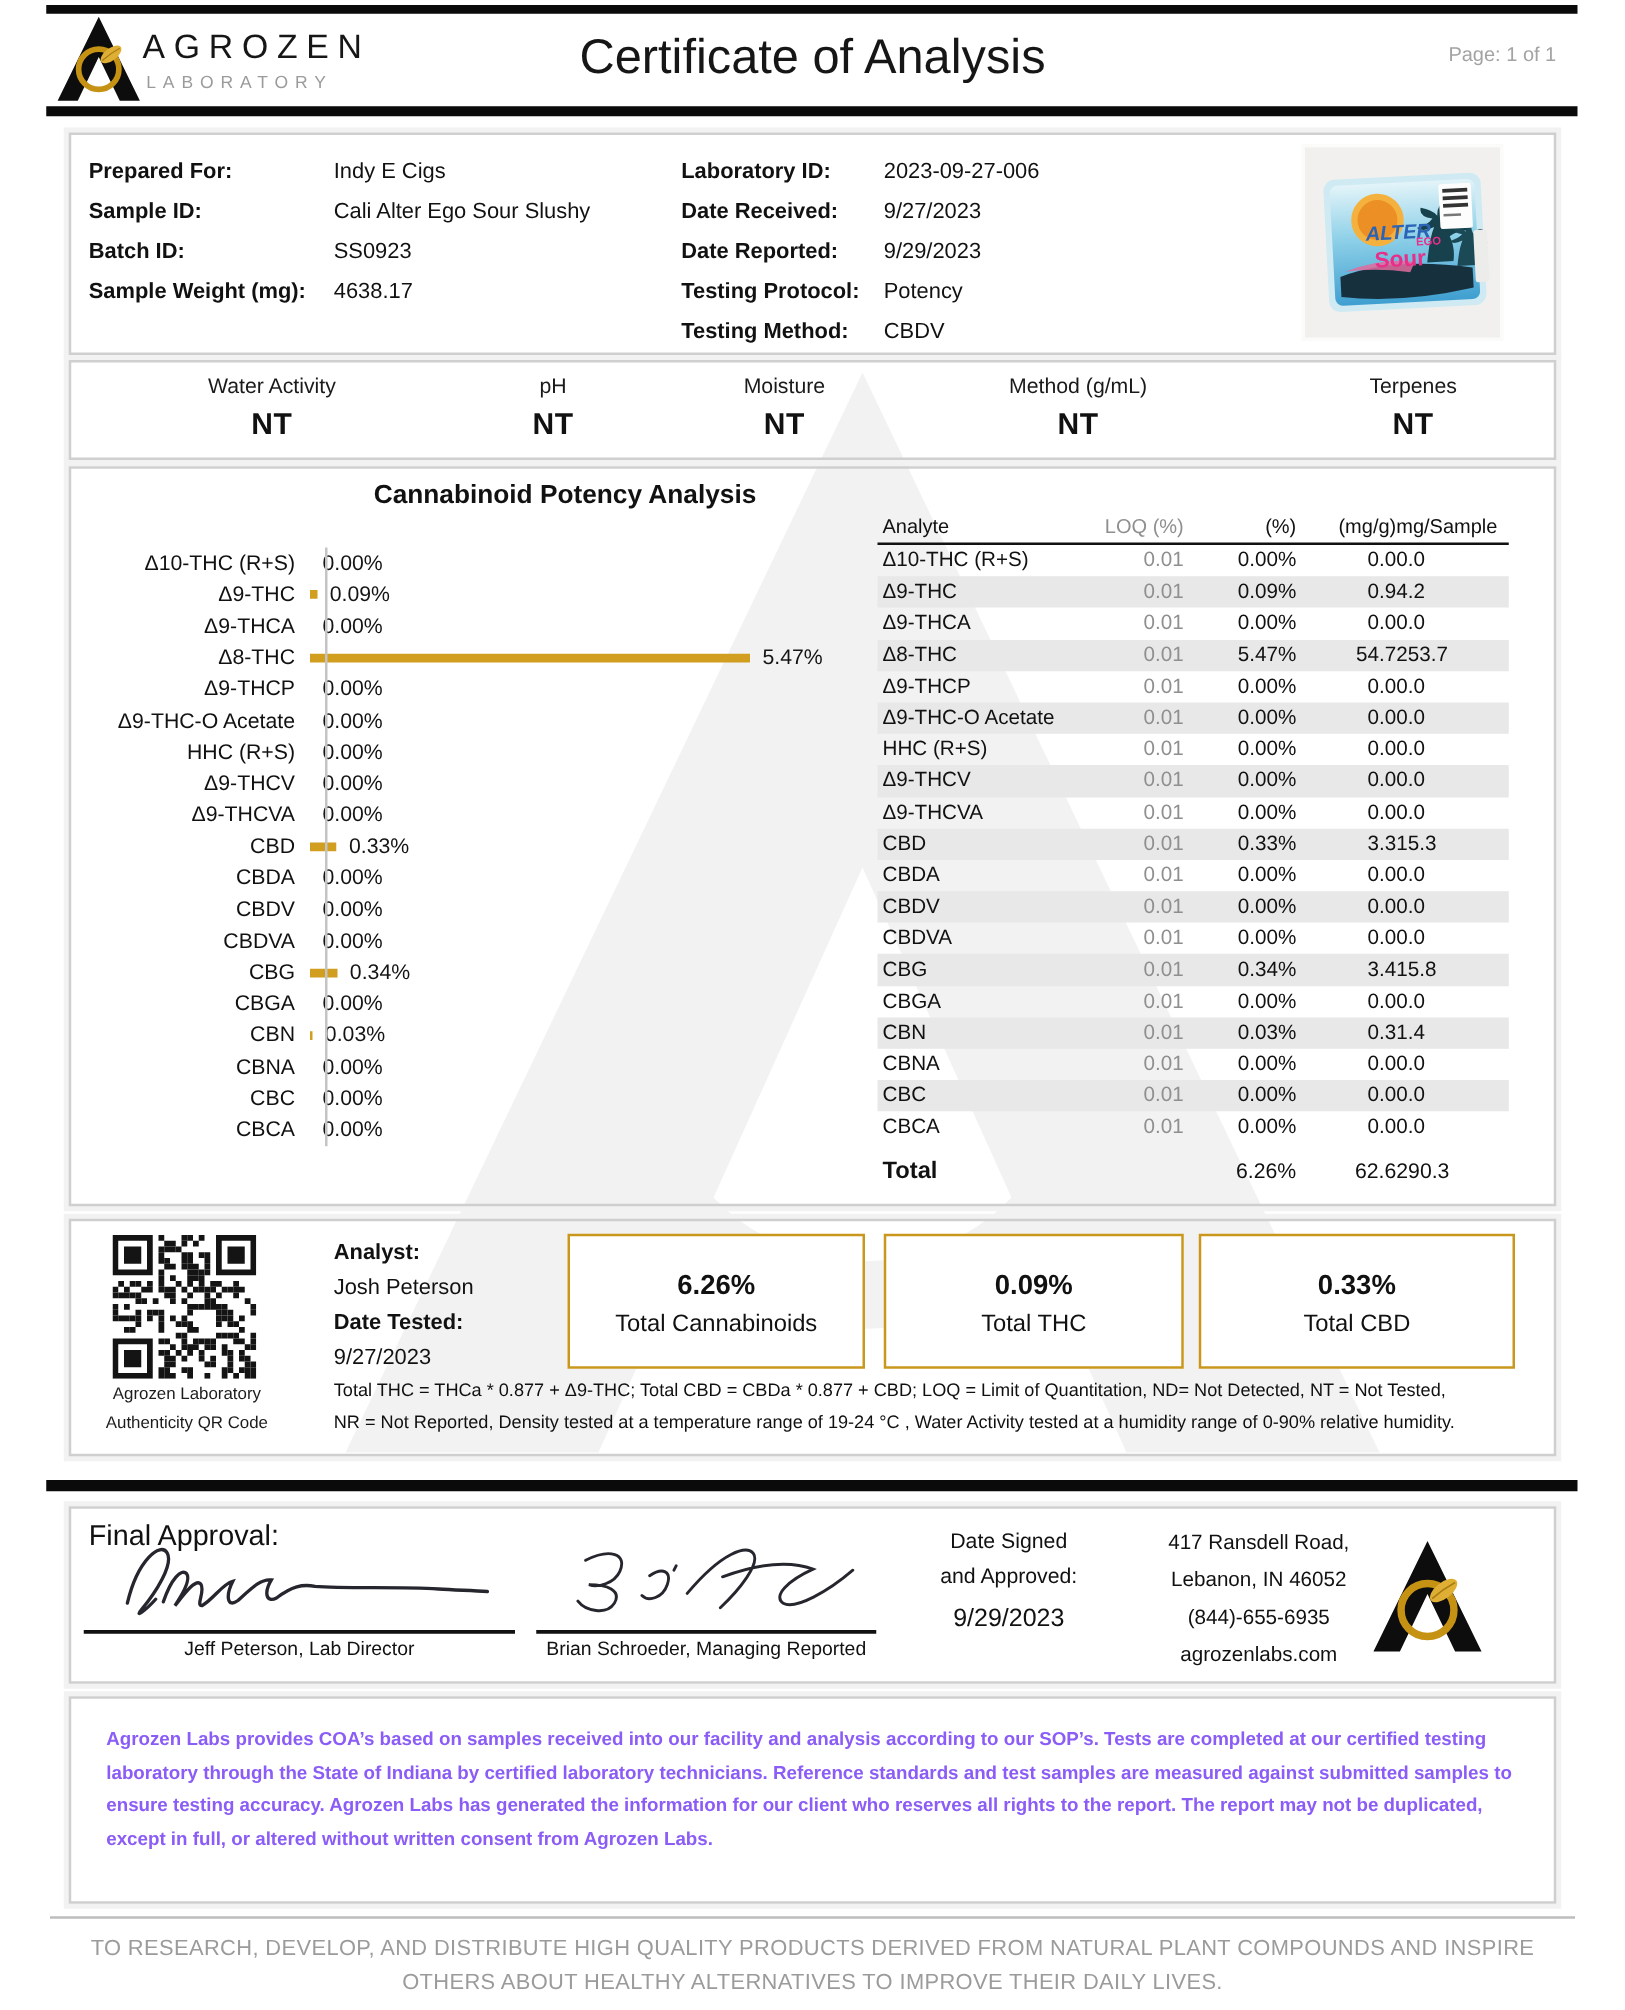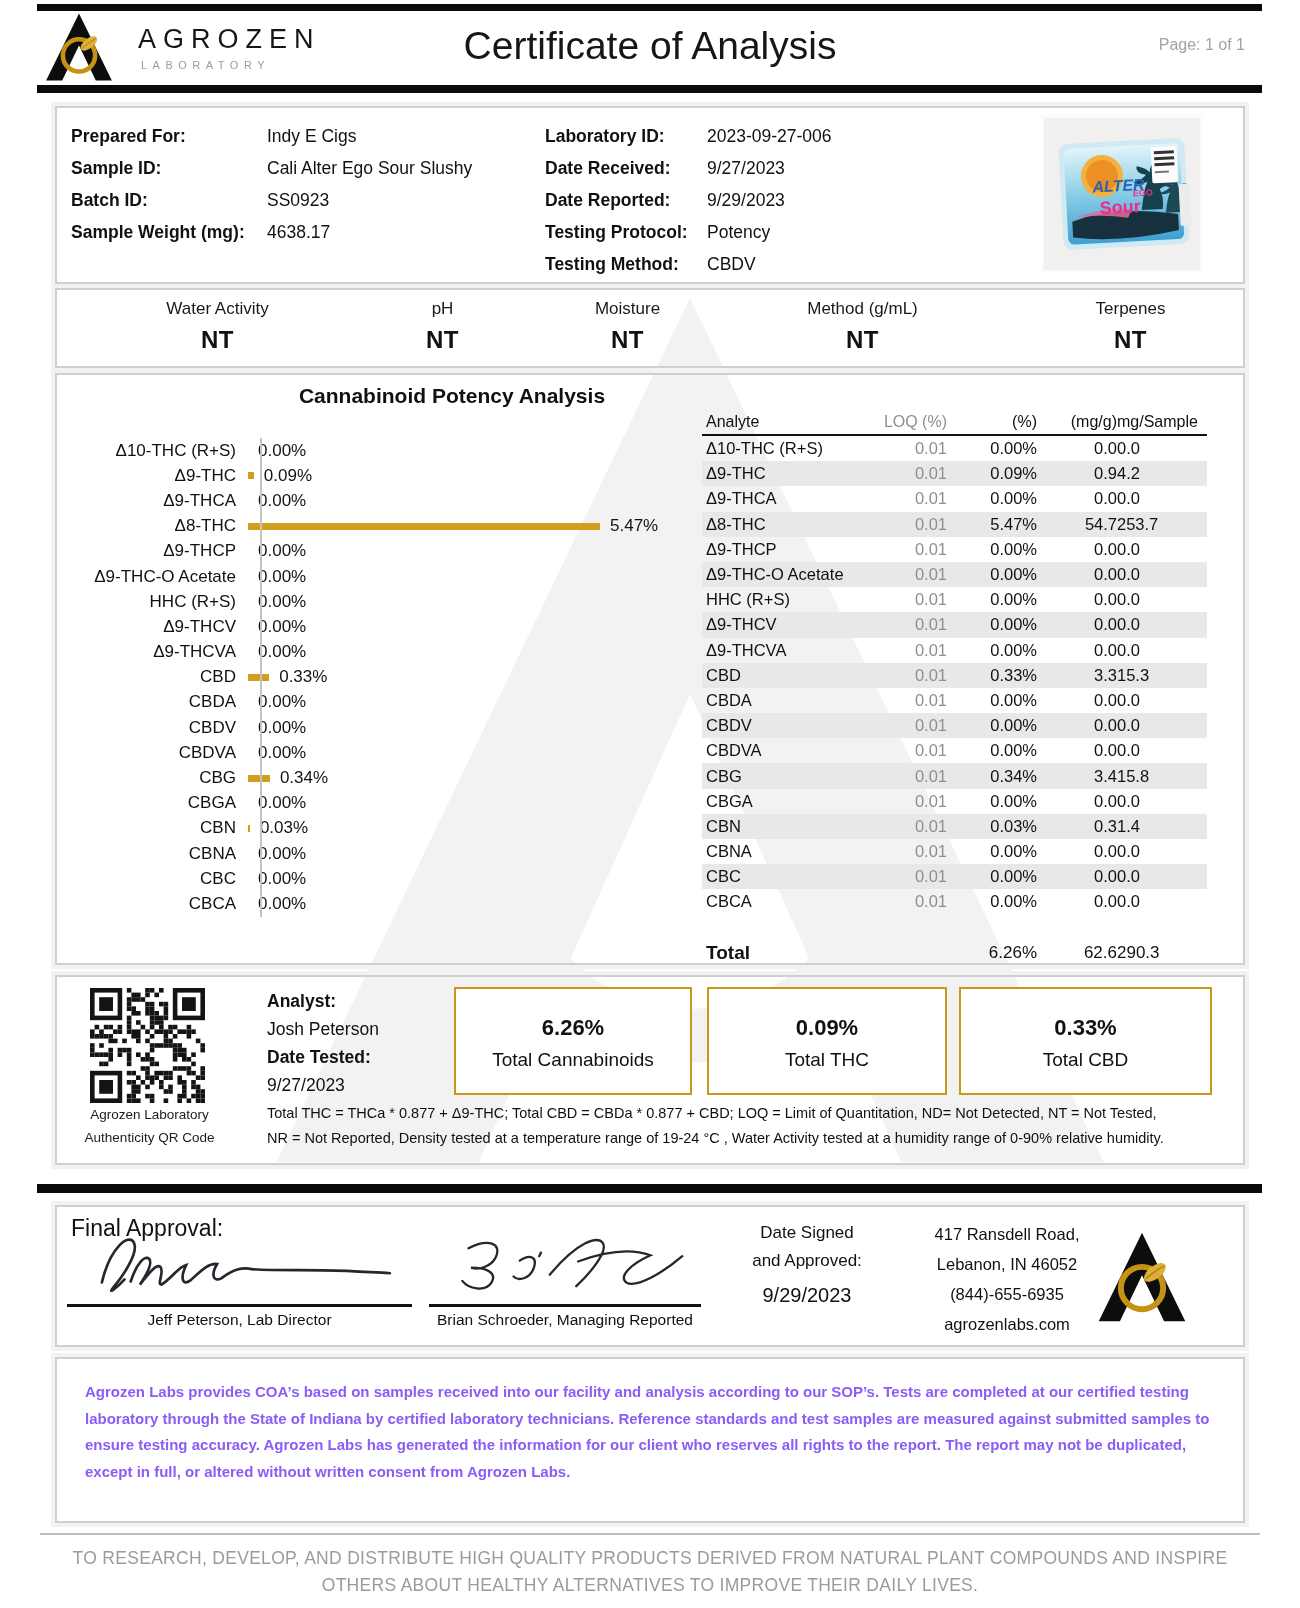--- a/index.html
+++ b/index.html
@@ -7,24 +7,24 @@
   .page { position:relative; width:1300px; height:1608px; background:#fff; overflow:hidden; }
 
   .watermark { position:absolute; left:250px; top:280px; width:880px; height:900px; opacity:0.07; z-index:0; }
 
   .bar-black { position:absolute; left:37px; width:1225px; background:#0a0a0a; z-index:2; }
   .topbar  { top:4px;  height:7px; }
   .headbar { top:85px; height:8px; }
   .divider { top:1184px; height:9px; }
 
   header { position:absolute; left:0; top:10px; width:1300px; height:75px; z-index:2; }
-  .logo-box { position:absolute; left:44px; top:2px; display:flex; align-items:center; gap:24px; }
+  .logo-box { position:absolute; left:44px; top:2px; display:flex; align-items:center; gap:0; }
   .logo-svg { width:70px; height:70px; }
   .brand-text .brand-main { font-size:27px; letter-spacing:7px; color:#161616; font-weight:500; }
-  .brand-text .brand-sub  { font-size:11px; letter-spacing:5.5px; color:#9b9b9b; margin-top:4px; padding-left:3px; }
+  .brand-text .brand-sub  { font-size:14px; letter-spacing:5.5px; color:#9b9b9b; margin-top:4px; padding-left:3px; }
   .doc-title { position:absolute; left:370px; top:14px; width:560px; text-align:center; font-size:39px; font-weight:400; color:#161616; }
   .page-num  { position:absolute; right:55px; top:26px; width:180px; text-align:right; font-size:16px; color:#a3a3a3; }
 
   .panel { position:absolute; left:55px; width:1190px; border:2px solid #cfcfcf; box-shadow:0 0 0 4px #f2f2f2; background:transparent; z-index:1; }
 
   
   .info-panel { top:106px; height:178px; }
   .info-col { position:absolute; top:12px; }
   #info-left  { left:14px;  width:460px; }
   #info-right { left:488px; width:480px; }
@@ -54,21 +54,21 @@
   #ptable { position:absolute; left:645px; top:34px; width:505px; }
   .t-row { display:flex; height:25.2px; align-items:center; font-size:16.5px; }
   .t-row.shaded { background:#e8e8e8; }
   .t-head { font-size:16px; border-bottom:2.5px solid #111; height:27px; }
   .t-c1 { width:170px; padding-left:4px; }
   .t-c2 { width:75px;  text-align:right; }
   .t-c3 { width:90px;  text-align:right; }
   .t-c4 { width:80px;  text-align:right; }
   .t-c5 { width:86px;  text-align:left; }
   .t-loq { color:#8f8f8f; }
-  .t-total { margin-top:23px; height:30px; }
+  .t-total { margin-top:7px; height:30px; }
   .t-total .t-c1 { font-size:19px; font-weight:bold; }
   .t-total span { font-size:17px; }
 
   
   .summary-panel { top:975px; height:190px; }
   #qr { position:absolute; left:33px; top:11px; width:115px; height:115px; }
   .qr-cap { position:absolute; left:0px; width:185px; text-align:center; font-size:13.5px; color:#1c1c1c; }
   .qr-cap1 { top:130px; } .qr-cap2 { top:153px; }
   .analyst-block { position:absolute; left:210px; top:10px; font-size:17.5px; line-height:28px; }
   .analyst-block .b { font-weight:bold; }

